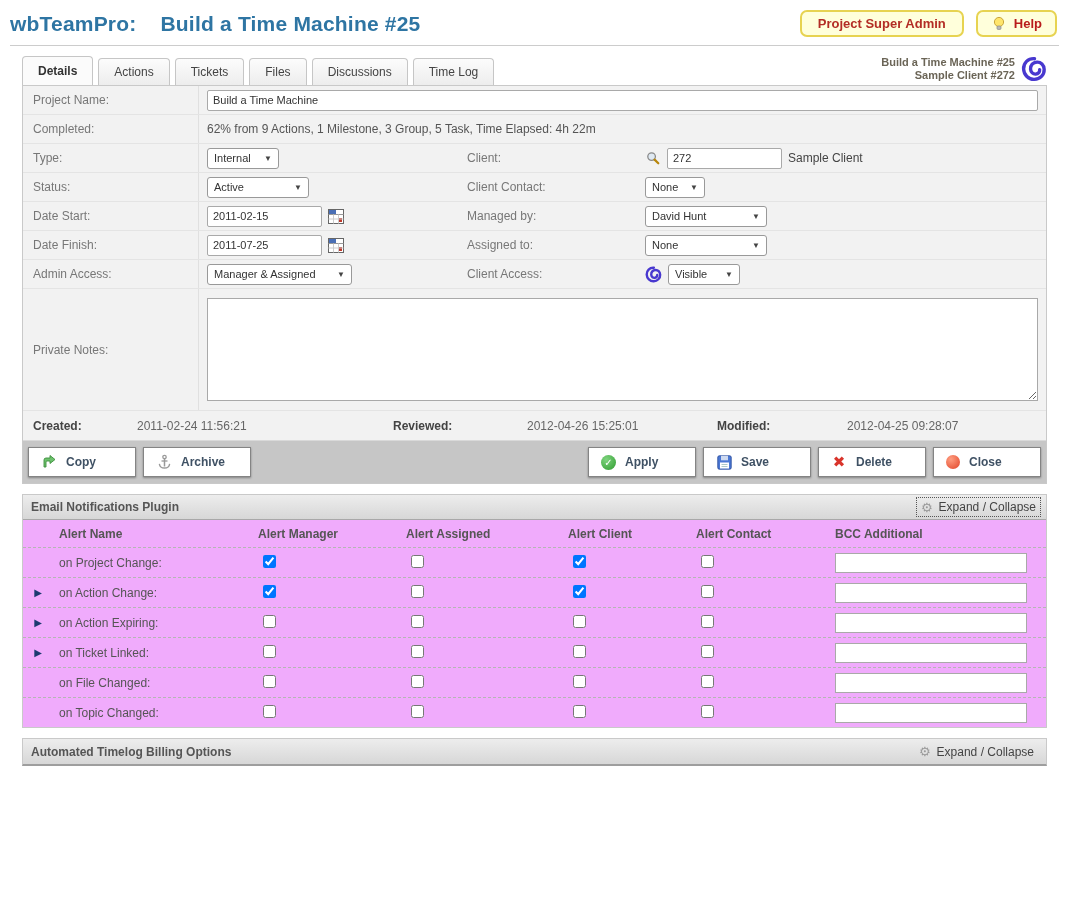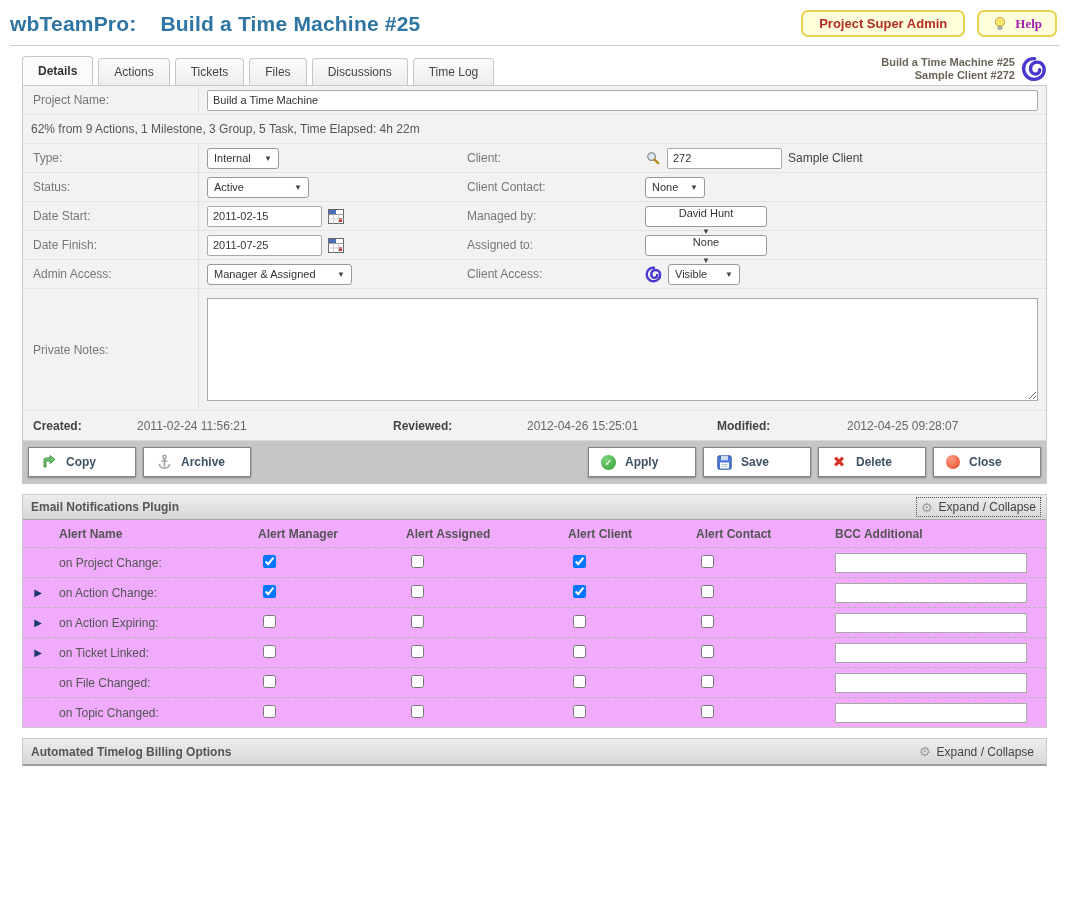--- a/index.html
+++ b/index.html
@@ -15,21 +15,21 @@
   .top-header { display:flex; align-items:flex-start; justify-content:space-between; padding:10px 12px 6px 10px; }
   .app-title { font-size:21px; font-weight:bold; color:#2e75a3; letter-spacing:.2px; padding-top:2px; }
   .app-title .t-sep { margin-right:24px; }
   .top-buttons { display:flex; gap:12px; }
   .yellow-btn {
     display:inline-flex; align-items:center; gap:7px; height:27px; padding:0 16px;
     background:#ffffdb; border:2px solid #e7d351; border-radius:7px;
     font-size:13px; font-weight:bold; cursor:pointer;
   }
   .yellow-btn.admin { color:#b32d25; }
-  .yellow-btn.help  { color:#a21caf; padding:0 13px;font-family:Liberation Serif, serif; }
+  .yellow-btn.help  { color:#b91c1c; padding:0 13px; }
   .hdr-divider { border-top:1px solid #ccc; margin:2px 10px 0 10px; }
 
   
   .tab-strip { display:flex; justify-content:space-between; align-items:flex-end; margin:10px 22px 0 22px; }
   .tabs { display:flex; gap:5px; align-items:flex-end; }
   .tab {
     height:27px; display:flex; align-items:center; padding:12px 15px;
     background:linear-gradient(#fcfcfc,#ededed); border:1px solid #c6c6c6; border-bottom:none;
     border-radius:4px 4px 0 0; color:#444; cursor:pointer; white-space:nowrap;
   }
@@ -57,21 +57,21 @@
   .wide { width:100%; }
   .date-input { width:115px; }
   .id-input { width:115px; }
   .completed-text { color:#555; }
   .fake-select {
     display:inline-flex; align-items:center; justify-content:space-between;
     height:21px; background:#fff; border:1px solid #999; border-radius:3px;
     padding:0 6px; font-size:11px; color:#333; cursor:pointer; gap:8px;
   }
   .fake-select .arr { font-size:8px; color:#444; }
-  .w70{width:72px;} .w100{width:102px;} .w140{width:145px;} .w58{width:60px;} .w120{width:122px;flex-direction:column;}
+  .w70{width:72px;} .w100{width:102px;} .w140{width:145px;} .w58{width:60px;} .w120{width:122px;}
   .cal-icon { margin-left:6px; cursor:pointer; }
   .notes-row .row-label { align-items:center; }
   .notes-area {
     width:100%; height:103px; margin:6px 0; border:1px solid #a9a9a9; background:#fff;
     font-family:inherit; font-size:11px; color:#333; resize:vertical;
   }
 
   
   .meta-row { display:flex; align-items:center; min-height:30px; border-bottom:1px solid #d9d9d9; padding-left:10px; font-size:12px; }
   .meta-label { font-weight:bold; color:#444; }
@@ -180,20 +180,21 @@
   <div class="panel">
 
     <div class="form-row">
       <div class="row-label">Project Name:</div>
       <div class="row-content">
         <input class="text-input wide" type="text" value="Build a Time Machine" style="">
       </div>
     </div>
 
     <div class="form-row">
+      <div class="row-label">Completed:</div>
       <div class="row-content">
           <span class="completed-text">62% from 9 Actions, 1 Milestone, 3 Group, 5 Task, Time Elapsed: 4h 22m</span>
         </div>
     </div>
 
     <div class="form-row">
       <div class="row-label">Type:</div>
       <div class="row-content">
         <div class="ctrl-left">
           <div class="fake-select w70">

